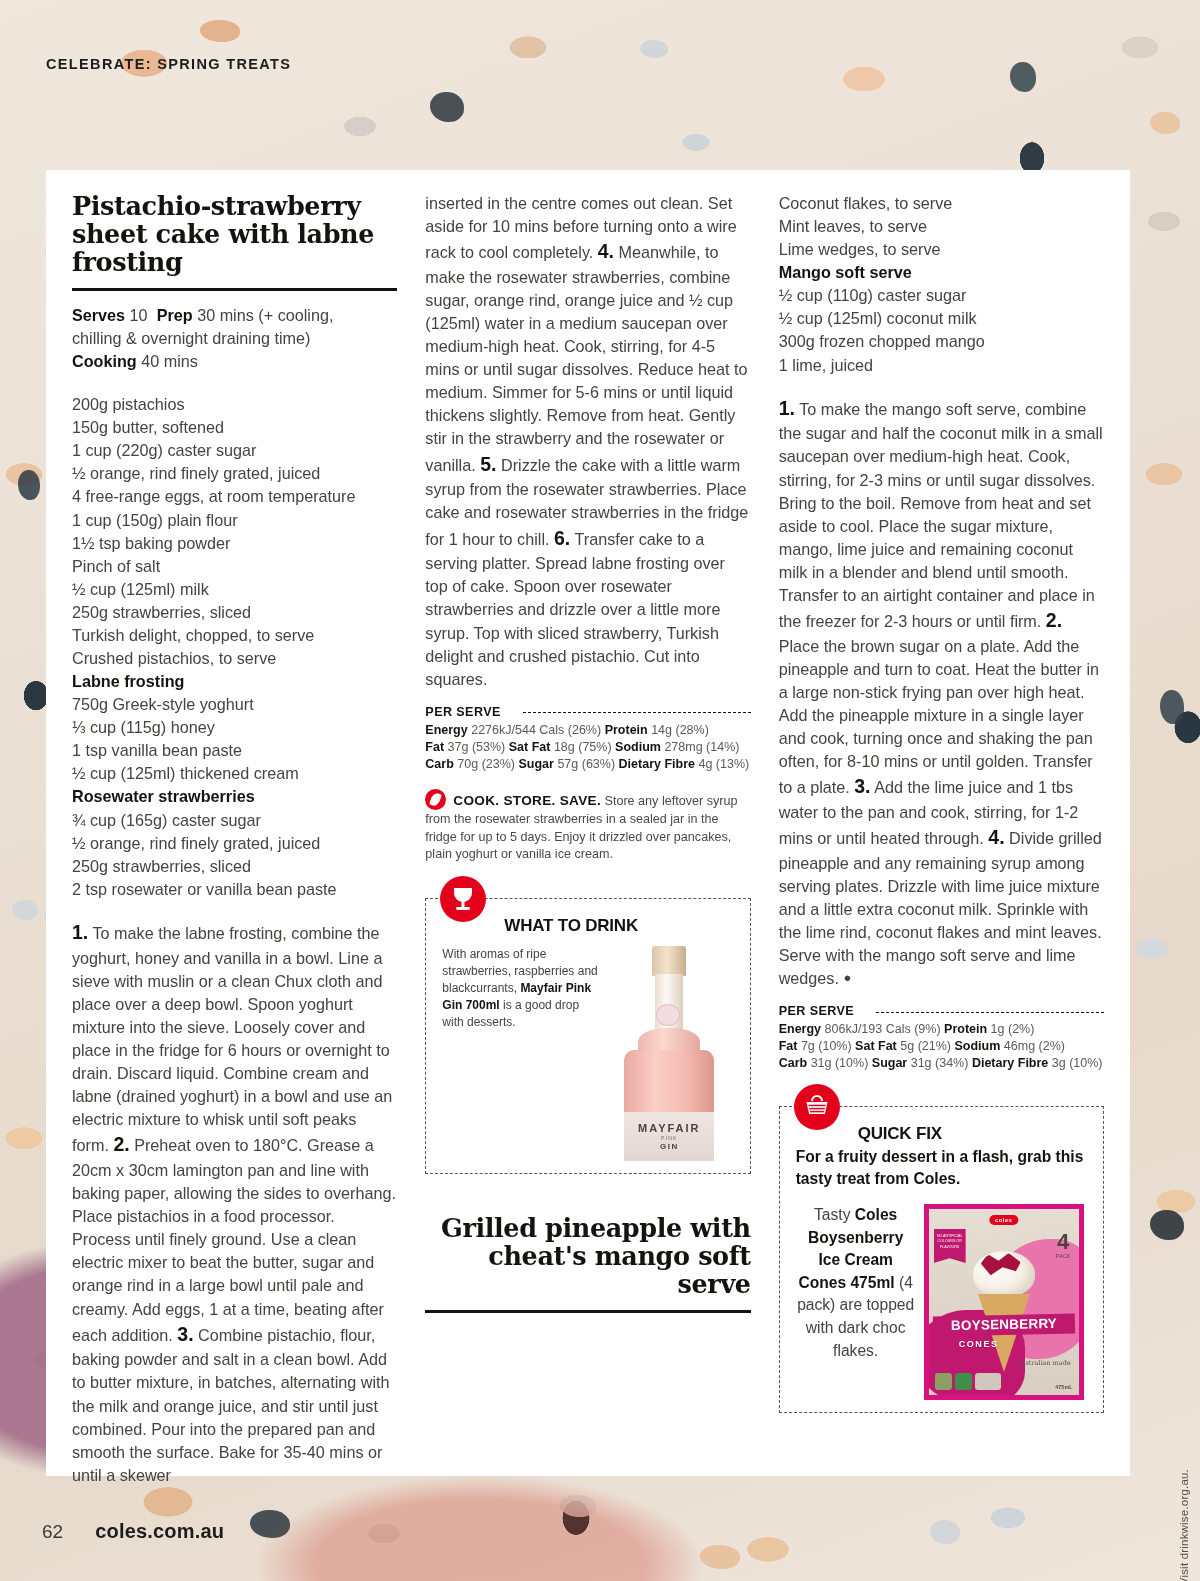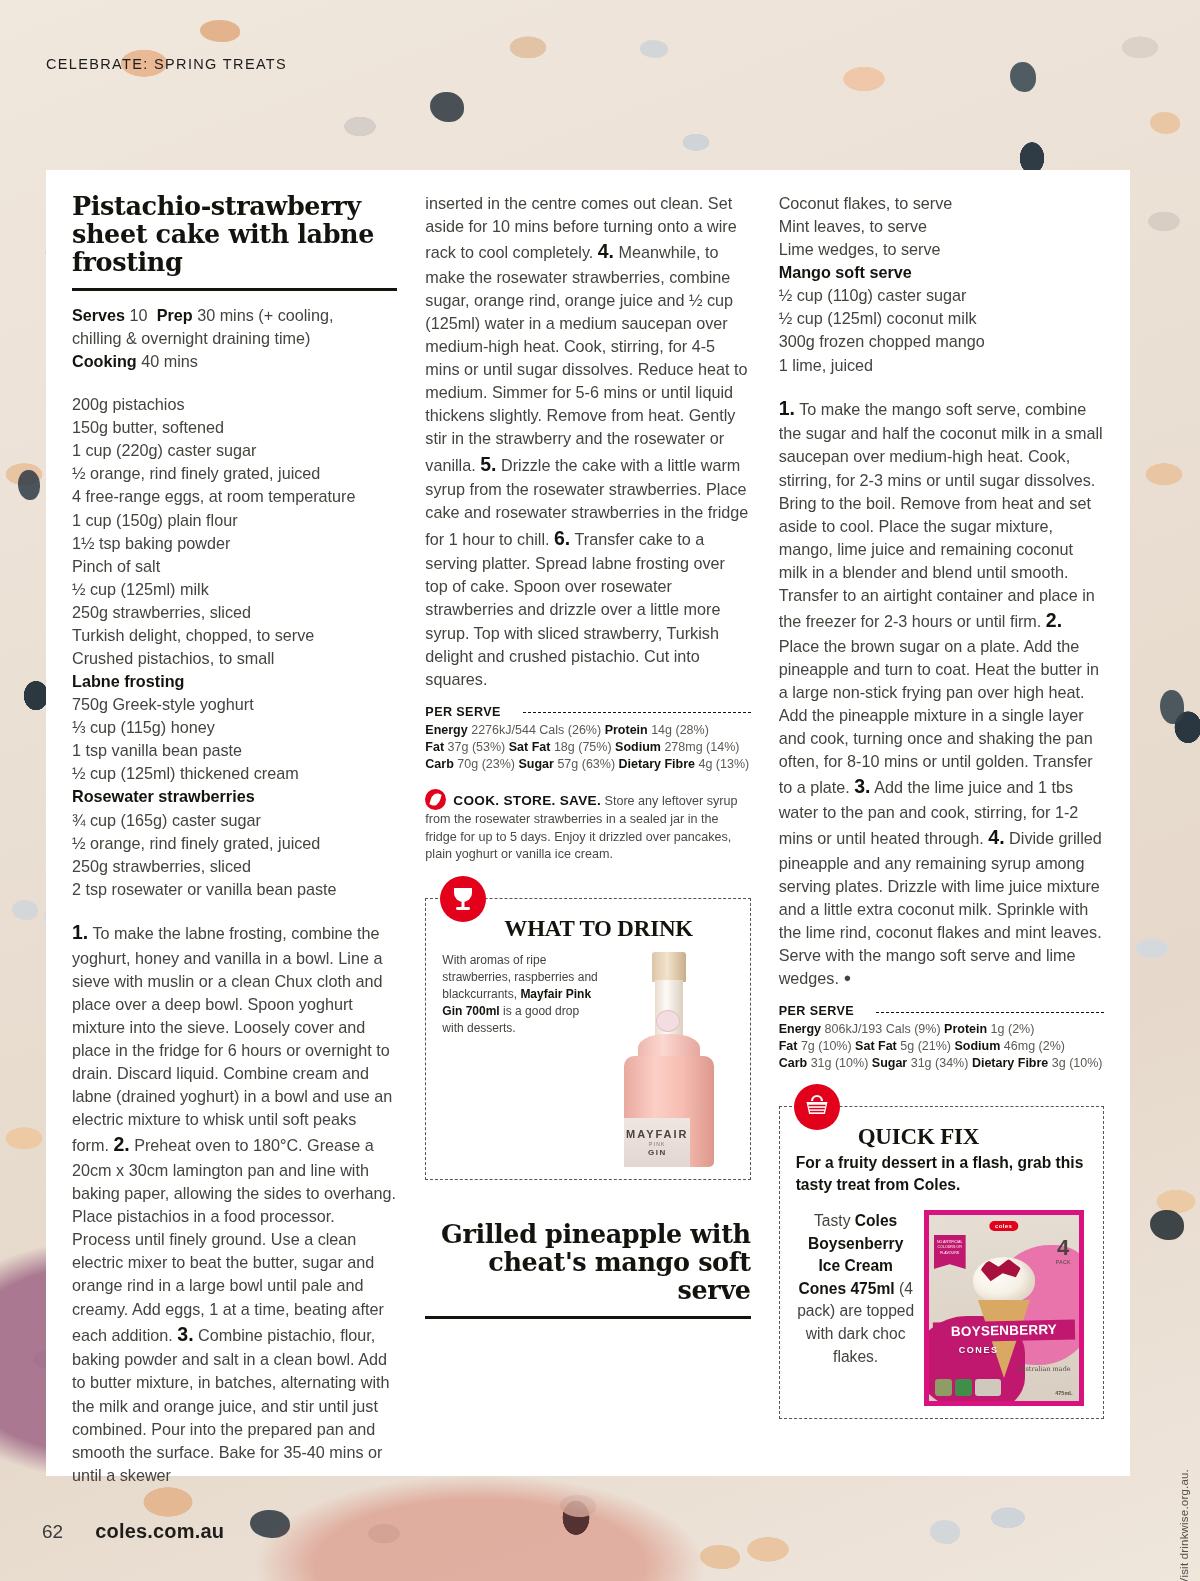--- a/index.html
+++ b/index.html
@@ -70,21 +70,21 @@
     width: 1084px;
     height: 1306px;
     background: #ffffff;
   }
 
   #kicker {
     position: absolute;
     left: 46px;
     top: 56px;
     font-size: 14.5px;
-    font-weight: normal;
+    font-weight: bold;
     letter-spacing: 1.35px;
     color: #1d1d1b;
   }
 
   #footer {
     position: absolute;
     left: 42px;
     bottom: 38px;
     display: flex;
     align-items: baseline;
@@ -237,23 +237,23 @@
     left: 14px;
     top: -23px;
     width: 46px; height: 46px;
     border-radius: 50%;
     background: #e2001a;
     display: flex;
     align-items: center;
     justify-content: center;
   }
   .box-title {
-    font-family: Liberation Serif, serif;
+    font-family: Liberation Sans, sans-serif;
     font-weight: bold;
-    font-size: 23px;
+    font-size: 17px;
     color: #14140f;
     margin-left: 62px;
     line-height: 1;
     padding-top: 4px;
     letter-spacing: -.2px;
   }
 
   .wtd-body { display: flex; margin-top: 12px; }
   .wtd-text {
     width: 160px;
@@ -278,21 +278,21 @@
     position: absolute; left: 30px; top: 82px; width: 62px; height: 30px;
     background: linear-gradient(90deg,#efb6ad,#fbd8d0 40%,#e5a79d);
     border-radius: 46% 46% 10% 10%;
   }
   .bottle .body {
     position: absolute; left: 16px; top: 104px; width: 90px; height: 111px;
     background: linear-gradient(90deg,#e9a99f,#fbcfc6 35%,#f6bdb2 65%,#dd988d);
     border-radius: 10px 10px 5px 5px;
   }
   .bottle .label {
-    position: absolute; left: 16px; top: 166px; width: 66px; height: 49px;
+    position: absolute; left: 16px; top: 166px; width: 90px; height: 49px;
     background: linear-gradient(180deg,#efe6e2,#e2d6d1);
     display: flex; flex-direction: column; align-items: center; justify-content: center;
     gap: 1px;
   }
   .bottle .label .b1 { font-size: 11px; font-weight: bold; letter-spacing: 2px; color: #4b4340; }
   .bottle .label .b2 { font-size: 5px; letter-spacing: 1.2px; color: #7a6f6b; }
   .bottle .label .b3 { font-size: 8px; font-weight: bold; letter-spacing: 1.5px; color: #4b4340; }
   .bottle .plaque {
     position: absolute; left: 48px; top: 58px; width: 24px; height: 22px;
     background: #f4dde1; border-radius: 50%;
@@ -449,21 +449,21 @@
         <div>150g butter, softened</div>
         <div>1 cup (220g) caster sugar</div>
         <div>½ orange, rind finely grated, juiced</div>
         <div>4 free-range eggs, at room temperature</div>
         <div>1 cup (150g) plain flour</div>
         <div>1½ tsp baking powder</div>
         <div>Pinch of salt</div>
         <div>½ cup (125ml) milk</div>
         <div>250g strawberries, sliced</div>
         <div>Turkish delight, chopped, to serve</div>
-        <div>Crushed pistachios, to small</div>
+        <div>Crushed pistachios, to serve</div>
 
         <div class="sub">Labne frosting</div>
         <div>750g Greek-style yoghurt</div>
         <div>⅓ cup (115g) honey</div>
         <div>1 tsp vanilla bean paste</div>
         <div>½ cup (125ml) thickened cream</div>
 
         <div class="sub">Rosewater strawberries</div>
         <div>¾ cup (165g) caster sugar</div>
         <div>½ orange, rind finely grated, juiced</div>

